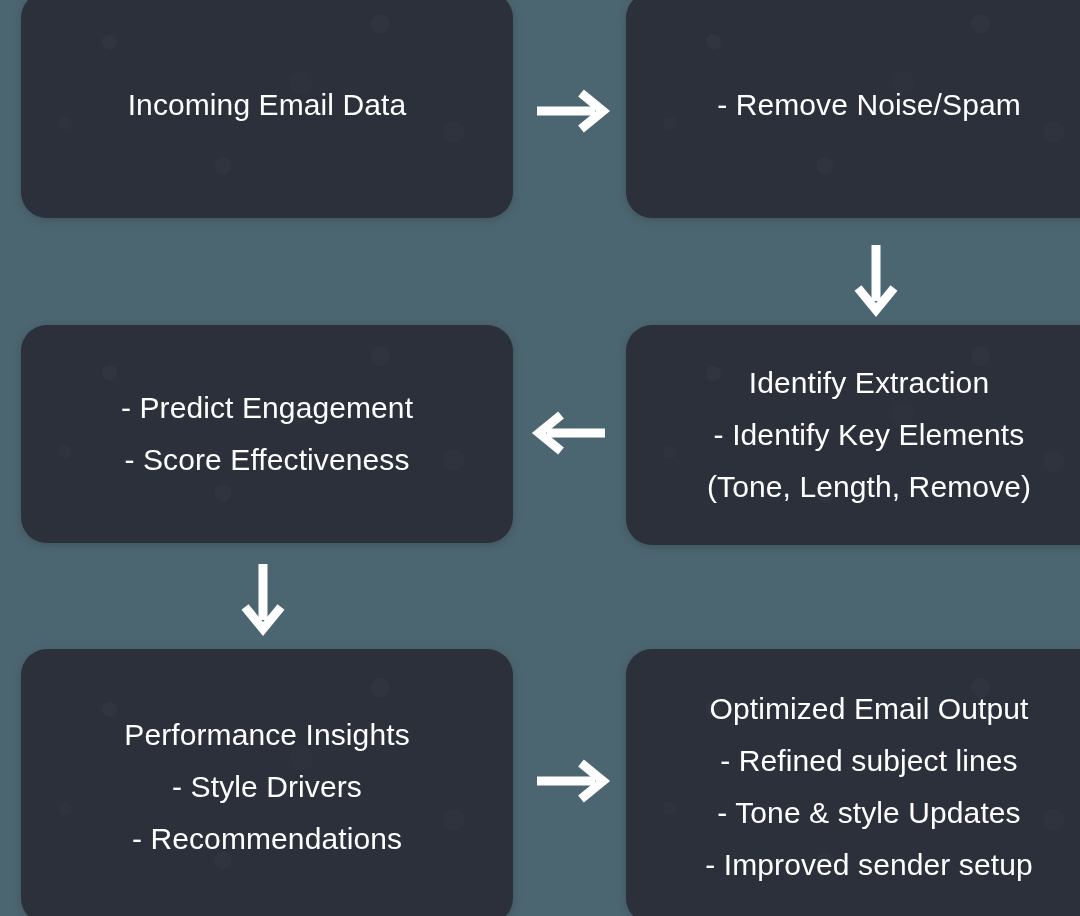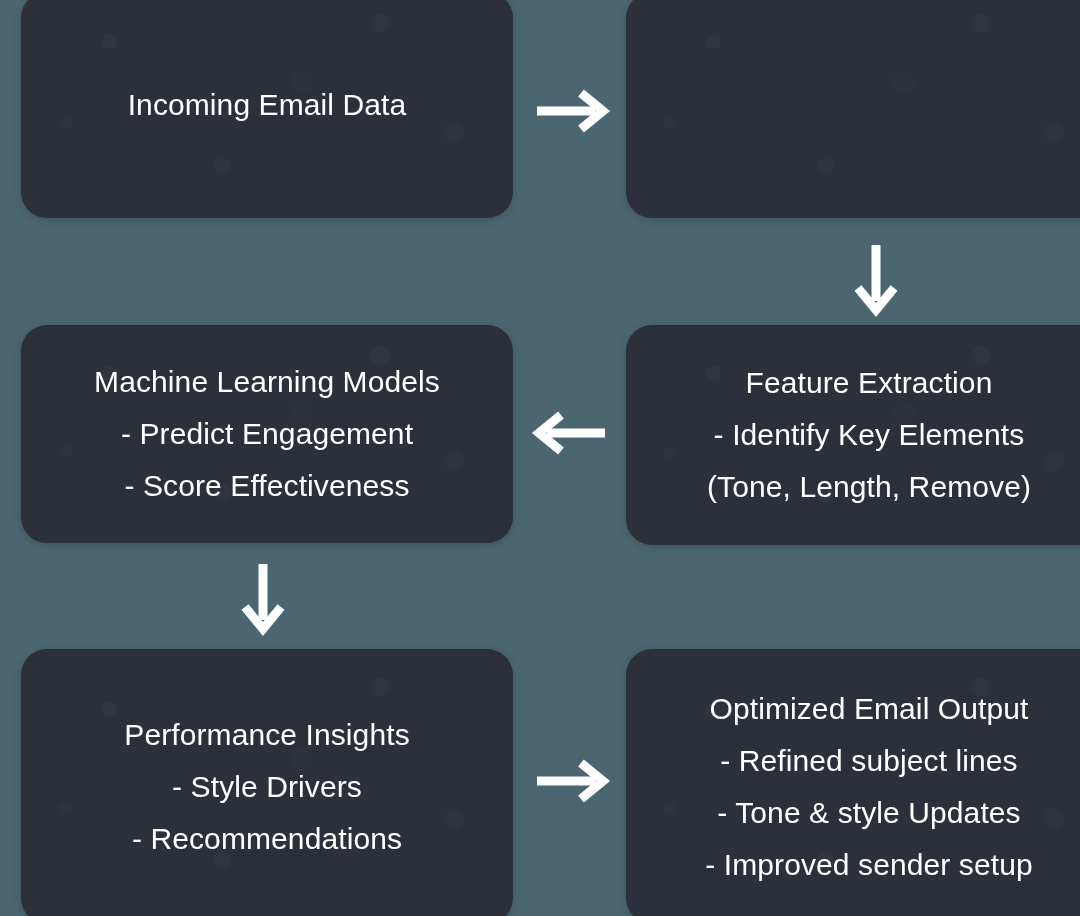--- a/index.html
+++ b/index.html
@@ -87,30 +87,30 @@
 </head>
 <body>
 
 <div id="flowchart">
 
   <div class="node" id="node-incoming-email-data">
     <div class="node-line">Incoming Email Data</div>
   </div>
 
   <div class="node" id="node-data-preprocessing">
+    <div class="node-line">- Remove Noise/Spam</div>
   </div>
 
   <div class="node" id="node-machine-learning">
-    <div class="node-line">Machine Learning Models</div>
     <div class="node-line">- Predict Engagement</div>
     <div class="node-line">- Score Effectiveness</div>
   </div>
 
   <div class="node" id="node-feature-extraction">
-    <div class="node-line">Feature Extraction</div>
+    <div class="node-line">Identify Extraction</div>
     <div class="node-line">- Identify Key Elements</div>
     <div class="node-line">(Tone, Length, Remove)</div>
   </div>
 
   <div class="node" id="node-performance-insights">
     <div class="node-line">Performance Insights</div>
     <div class="node-line">- Style Drivers</div>
     <div class="node-line">- Recommendations</div>
   </div>
 

